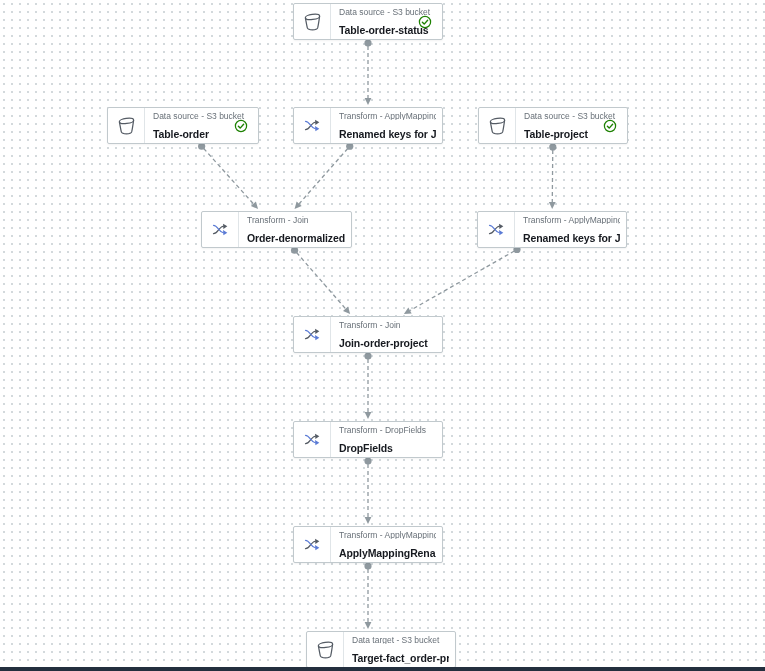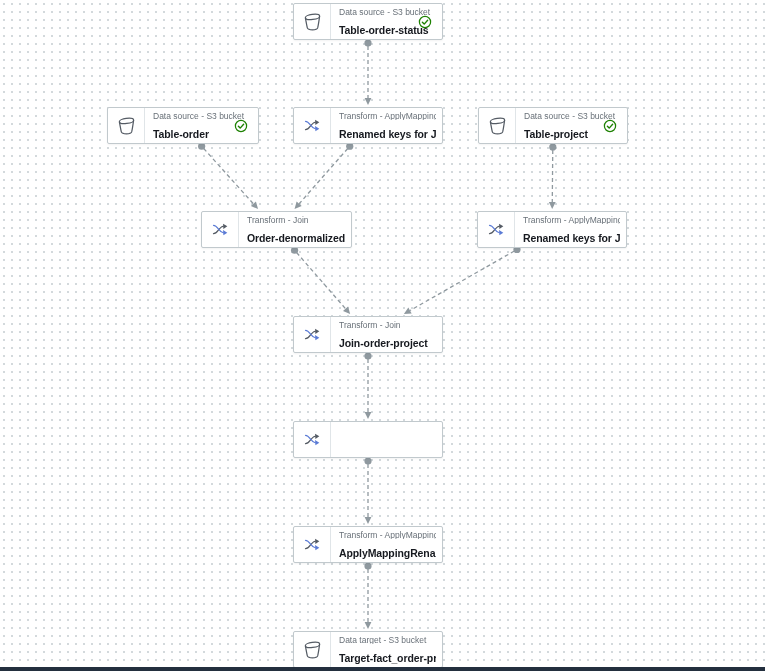--- a/index.html
+++ b/index.html
@@ -219,37 +219,41 @@
 
   </div>
       <div class="node" style="left: 293px; top: 421px; width: 150px; height: 37px;">
     <div class="node-icon-cell">
       <span class="icon">
         <svg width="21" height="21">
               <use href="#sym-shuffle"></use>
             </svg>
       </span>
     </div>
+    <div class="node-text">
+      <div class="node-title">Transform - DropFields</div>
+      <div class="node-name">DropFields</div>
+    </div>
 
   </div>
       <div class="node" style="left: 293px; top: 526px; width: 150px; height: 37px;">
     <div class="node-icon-cell">
       <span class="icon">
         <svg width="21" height="21">
               <use href="#sym-shuffle"></use>
             </svg>
       </span>
     </div>
     <div class="node-text">
       <div class="node-title">Transform - ApplyMapping</div>
       <div class="node-name">ApplyMappingRename</div>
     </div>
 
   </div>
-      <div class="node" style="left: 293px; top: 631px; width: 150px; height: 37px;">
+      <div class="node" style="left: 306px; top: 631px; width: 150px; height: 37px;">
     <div class="node-icon-cell">
       <span class="icon">
         <svg width="21" height="21">
               <use href="#sym-bucket"></use>
             </svg>
       </span>
     </div>
     <div class="node-text">
       <div class="node-title">Data target - S3 bucket</div>
       <div class="node-name">Target-fact_order-pr...</div>

